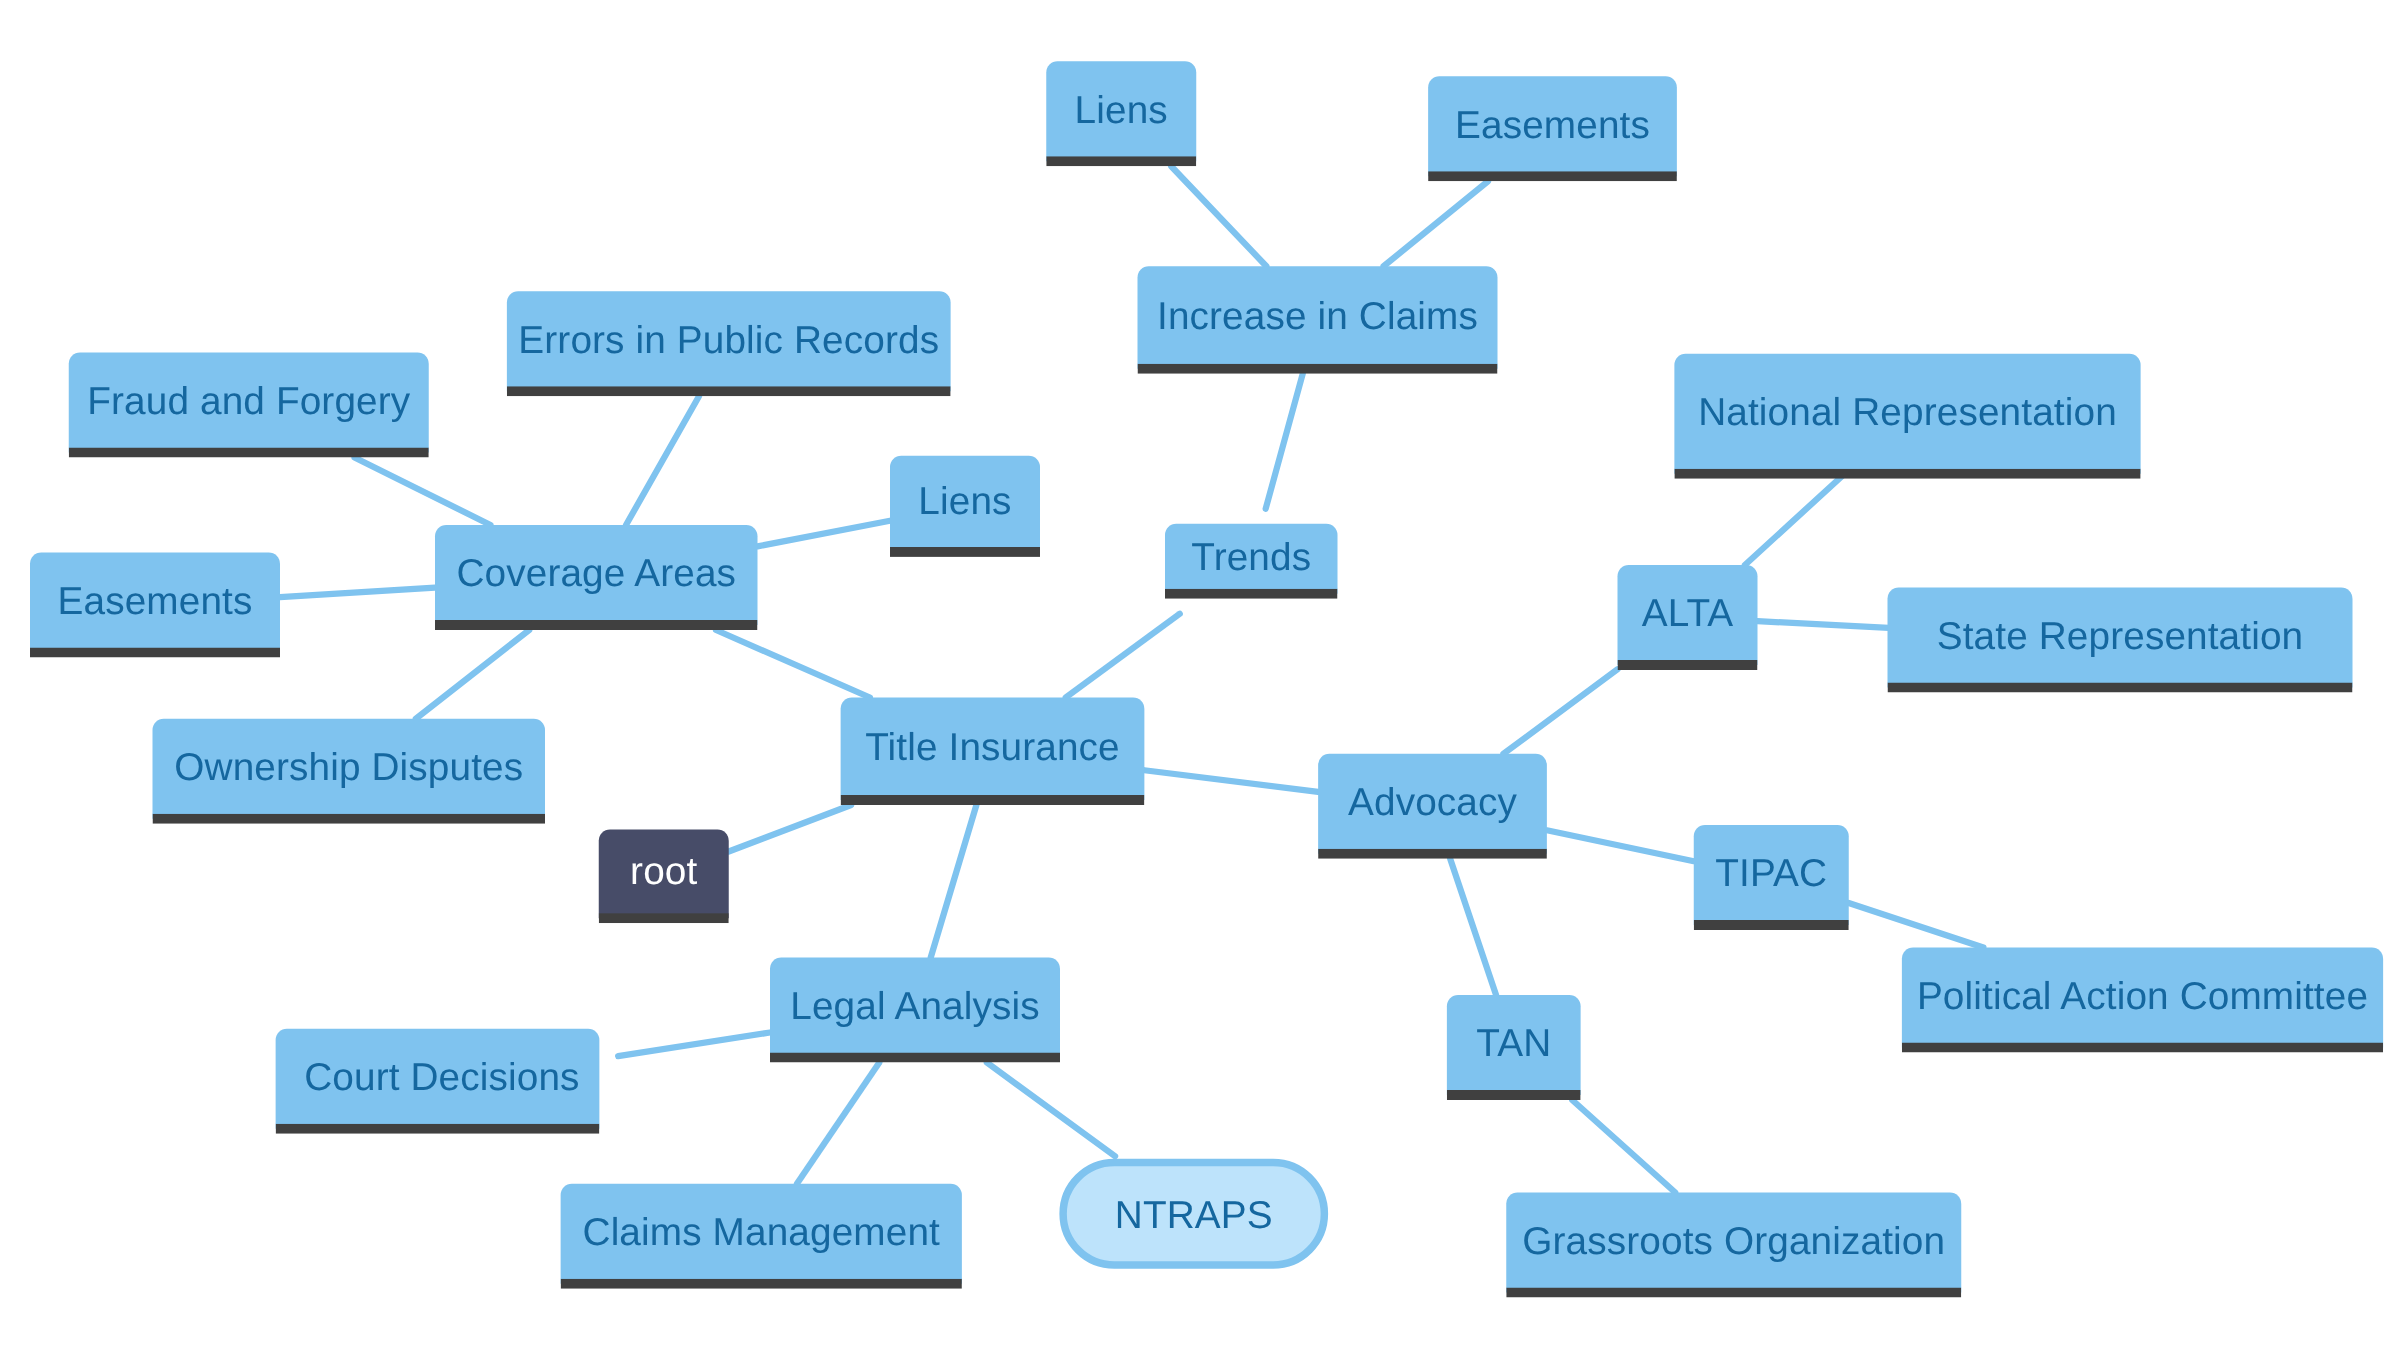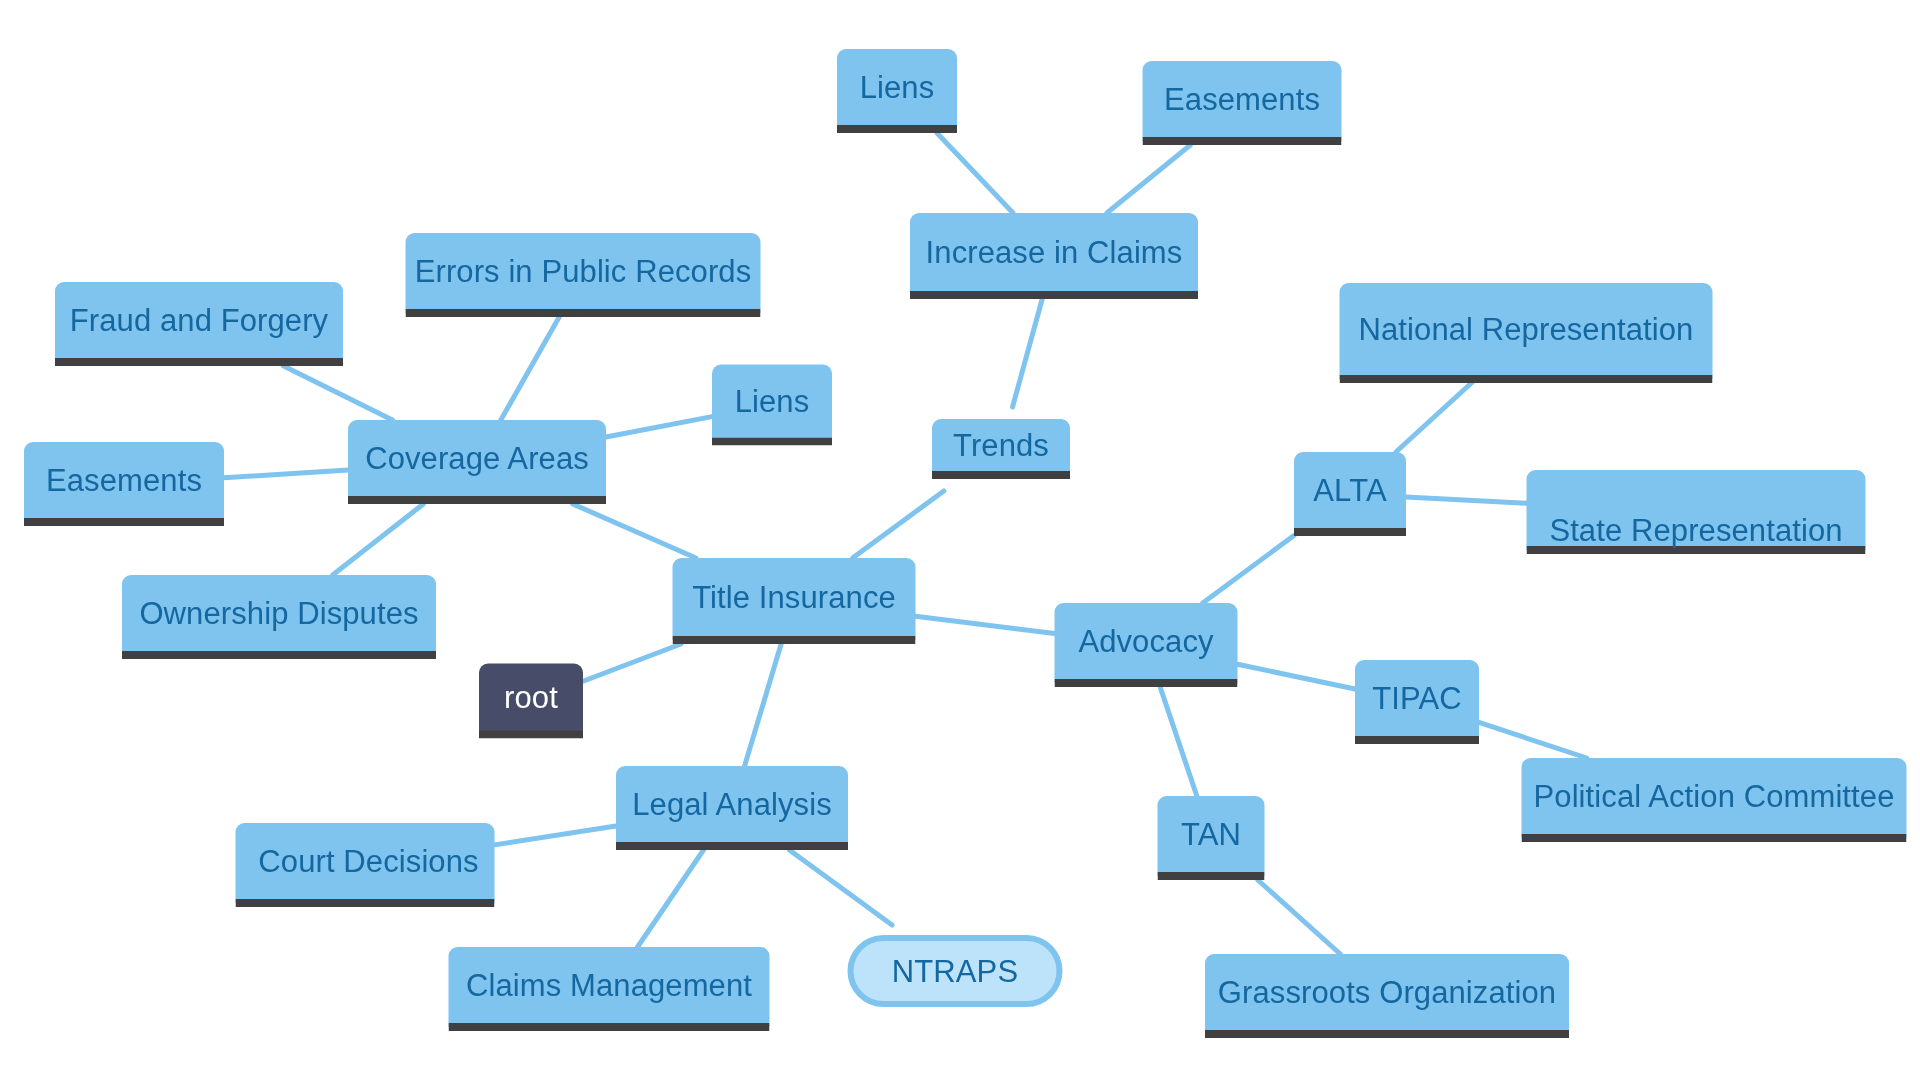--- a/index.html
+++ b/index.html
@@ -128,40 +128,40 @@
     </div>
     <div class="node" style="left: 1146px; top: 645px; width: 183px; height: 84px;">
       <span class="node-label">Advocacy</span>
     </div>
     <div class="node" style="left: 1350px; top: 494px; width: 112px; height: 84px;">
       <span class="node-label">ALTA</span>
     </div>
     <div class="node" style="left: 1526px; top: 333px; width: 373px; height: 100px;">
       <span class="node-label">National Representation</span>
     </div>
-    <div class="node" style="left: 1696px; top: 512px; width: 339px; height: 84px; align-items: flex-end;">
+    <div class="node" style="left: 1696px; top: 512px; width: 372px; height: 84px;">
       <span class="node-label">State Representation</span>
     </div>
     <div class="node" style="left: 1417px; top: 702px; width: 124px; height: 84px; text-align: center;">
       <span class="node-label">TIPAC</span>
     </div>
     <div class="node" style="left: 1714px; top: 800px; width: 385px; height: 84px;">
       <span class="node-label">Political Action Committee</span>
     </div>
     <div class="node" style="left: 1211px; top: 838px; width: 107px; height: 84px;">
       <span class="node-label">TAN</span>
     </div>
     <div class="node" style="left: 1387px; top: 996px; width: 364px; height: 84px;">
       <span class="node-label">Grassroots Organization</span>
     </div>
     <div class="node" style="left: 732px; top: 808px; width: 232px; height: 84px;">
       <span class="node-label">Legal Analysis</span>
     </div>
-    <div class="node" style="left: 365px; top: 865px; width: 259px; height: 84px; padding-left: 29px;">
+    <div class="node" style="left: 350px; top: 865px; width: 259px; height: 84px; padding-left: 29px;">
       <span class="node-label">Court Decisions</span>
     </div>
     <div class="node" style="left: 609px; top: 989px; width: 321px; height: 84px;">
       <span class="node-label">Claims Management</span>
     </div>
-    <div class="node stadium" style="left: 955px; top: 971px; width: 215px; height: 72px; align-items: center;">
+    <div class="node stadium" style="left: 955px; top: 971px; width: 215px; height: 88px; align-items: center;">
       <span class="node-label">NTRAPS</span>
     </div>
   </div>
 
 </body></html>

